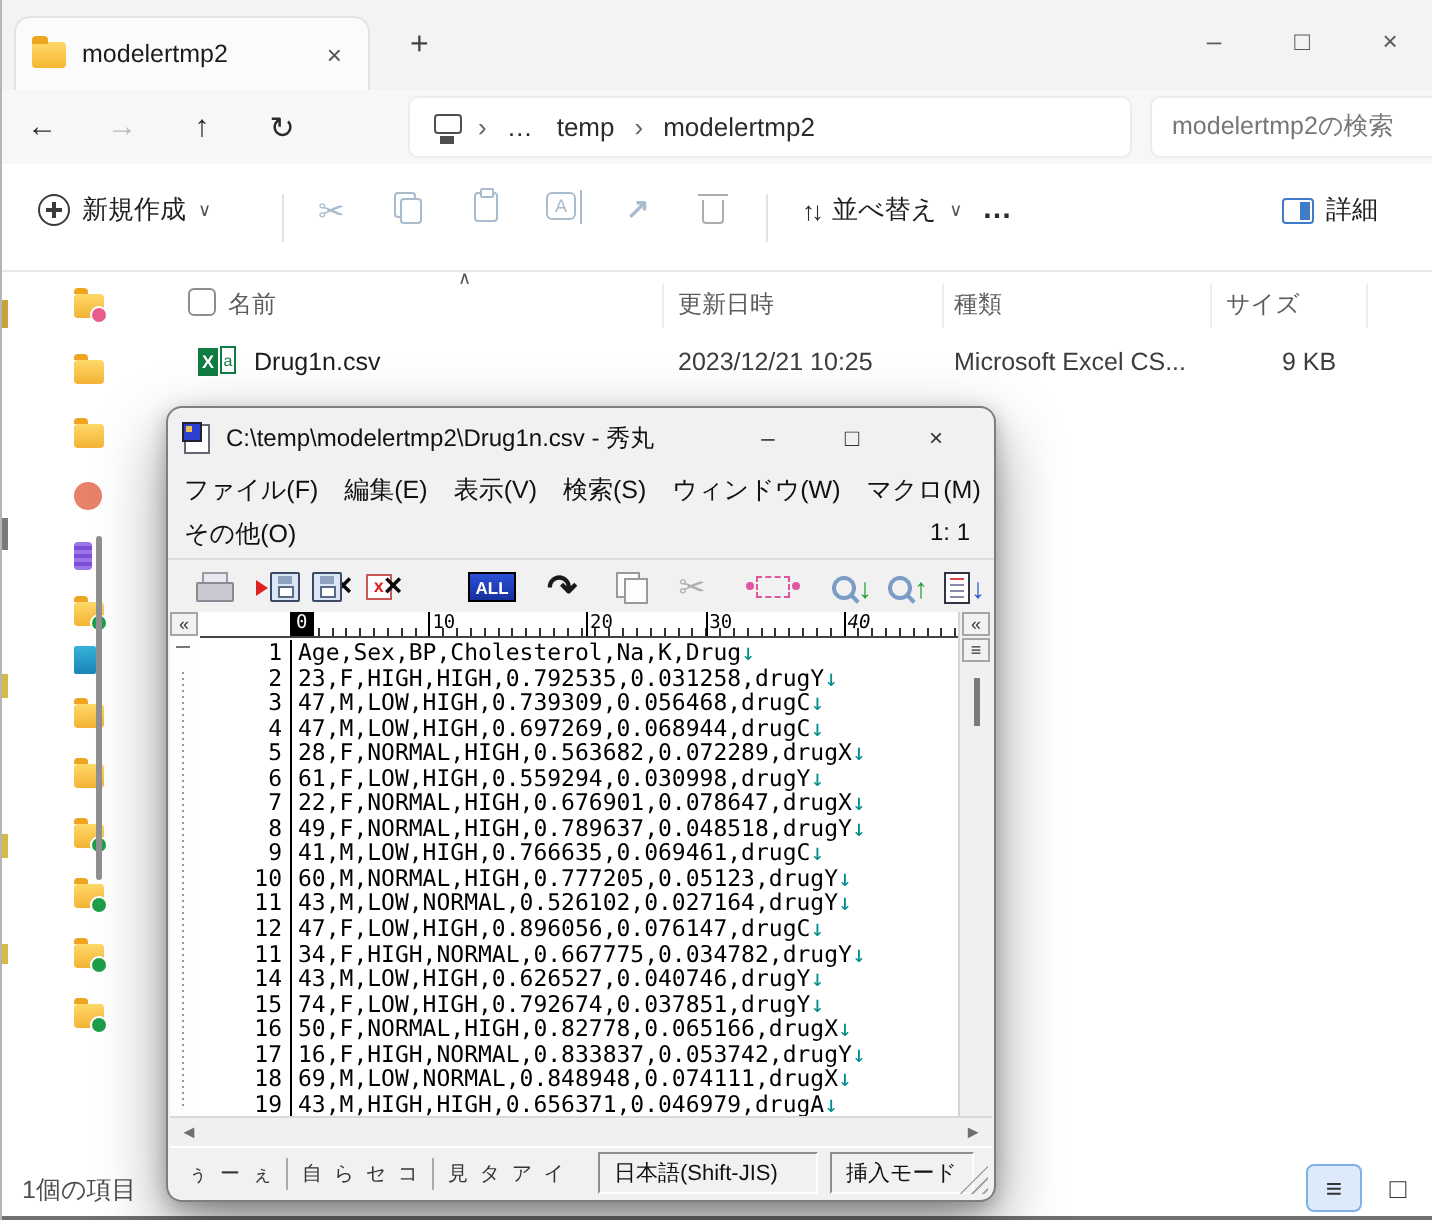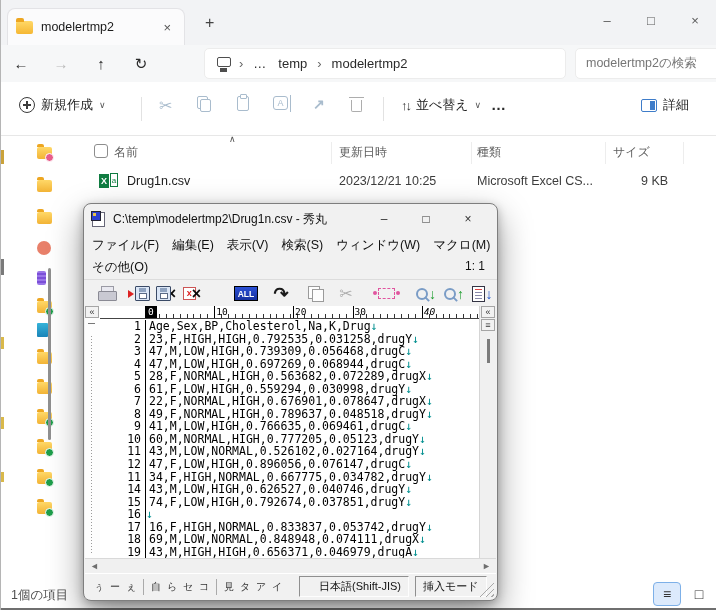--- a/index.html
+++ b/index.html
@@ -148,21 +148,21 @@
   .ed-text{margin-left:3px;}
   .ed-mark{color:#008f8f;}
   
   .hscroll{position:absolute;left:1px;right:1px;bottom:27px;height:15px;background:#f0f0f0;border-top:1px solid #d9d9d9;}
   .harr{position:absolute;top:2px;font-size:9px;color:#6f6f6f;}
   .ed-status{position:absolute;left:1px;right:1px;bottom:1px;height:26px;background:#f1f1f1;border-top:1px solid #fff;
              display:flex;align-items:center;padding-left:6px;}
   .sg{font-size:10px;color:#333;width:16px;text-align:center;flex:none;}
   .sg-sep{width:1px;height:16px;background:#aaa;margin:0 4px;flex:none;}
   .sbox{font-size:11px;color:#111;background:#f1f1f1;padding:2px 7px;white-space:nowrap;flex:none;
-        border:1px solid;border-color:#8f8f8f #fdfdfd #fdfdfd #8f8f8f;text-align:right;}
+        border:1px solid;border-color:#8f8f8f #fdfdfd #fdfdfd #8f8f8f;}
   .grip{position:absolute;right:2px;bottom:2px;width:15px;height:15px;
         background:repeating-linear-gradient(135deg,transparent 0 3px,#a8a8a8 3px 4px);
         clip-path:polygon(100% 0,100% 100%,0 100%);}
 </style>
 </head>
 <body>
 
 <div id="root" data-interactable="false">
 
   <div class="tabbar" data-interactable="false">
@@ -391,21 +391,21 @@
           <div class="ed-line" data-interactable="false"><span class="ed-num">6</span><span class="ed-text">61,F,LOW,HIGH,0.559294,0.030998,drugY</span><span class="ed-mark">↓</span></div>
           <div class="ed-line" data-interactable="false"><span class="ed-num">7</span><span class="ed-text">22,F,NORMAL,HIGH,0.676901,0.078647,drugX</span><span class="ed-mark">↓</span></div>
           <div class="ed-line" data-interactable="false"><span class="ed-num">8</span><span class="ed-text">49,F,NORMAL,HIGH,0.789637,0.048518,drugY</span><span class="ed-mark">↓</span></div>
           <div class="ed-line" data-interactable="false"><span class="ed-num">9</span><span class="ed-text">41,M,LOW,HIGH,0.766635,0.069461,drugC</span><span class="ed-mark">↓</span></div>
           <div class="ed-line" data-interactable="false"><span class="ed-num">10</span><span class="ed-text">60,M,NORMAL,HIGH,0.777205,0.05123,drugY</span><span class="ed-mark">↓</span></div>
           <div class="ed-line" data-interactable="false"><span class="ed-num">11</span><span class="ed-text">43,M,LOW,NORMAL,0.526102,0.027164,drugY</span><span class="ed-mark">↓</span></div>
           <div class="ed-line" data-interactable="false"><span class="ed-num">12</span><span class="ed-text">47,F,LOW,HIGH,0.896056,0.076147,drugC</span><span class="ed-mark">↓</span></div>
           <div class="ed-line" data-interactable="false"><span class="ed-num">11</span><span class="ed-text">34,F,HIGH,NORMAL,0.667775,0.034782,drugY</span><span class="ed-mark">↓</span></div>
           <div class="ed-line" data-interactable="false"><span class="ed-num">14</span><span class="ed-text">43,M,LOW,HIGH,0.626527,0.040746,drugY</span><span class="ed-mark">↓</span></div>
           <div class="ed-line" data-interactable="false"><span class="ed-num">15</span><span class="ed-text">74,F,LOW,HIGH,0.792674,0.037851,drugY</span><span class="ed-mark">↓</span></div>
-          <div class="ed-line" data-interactable="false"><span class="ed-num">16</span><span class="ed-mark">↓</span></div>
+          <div class="ed-line" data-interactable="false"><span class="ed-num">16</span><span class="ed-text">50,F,NORMAL,HIGH,0.82778,0.065166,drugX</span><span class="ed-mark">↓</span></div>
           <div class="ed-line" data-interactable="false"><span class="ed-num">17</span><span class="ed-text">16,F,HIGH,NORMAL,0.833837,0.053742,drugY</span><span class="ed-mark">↓</span></div>
           <div class="ed-line" data-interactable="false"><span class="ed-num">18</span><span class="ed-text">69,M,LOW,NORMAL,0.848948,0.074111,drugX</span><span class="ed-mark">↓</span></div>
           <div class="ed-line" data-interactable="false"><span class="ed-num">19</span><span class="ed-text">43,M,HIGH,HIGH,0.656371,0.046979,drugA</span><span class="ed-mark">↓</span></div>
         </div>
     </div>
 
     <div class="hscroll" data-interactable="true">
       <span class="harr" style="left:5px;" data-interactable="true">◄</span>
       <span class="harr" style="right:5px;" data-interactable="true">►</span>
     </div>

